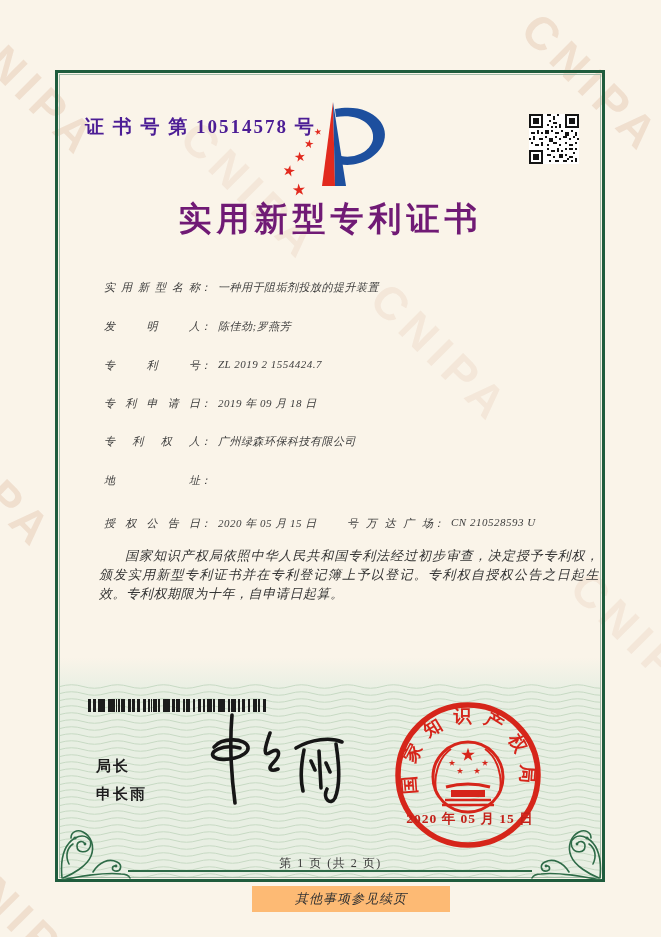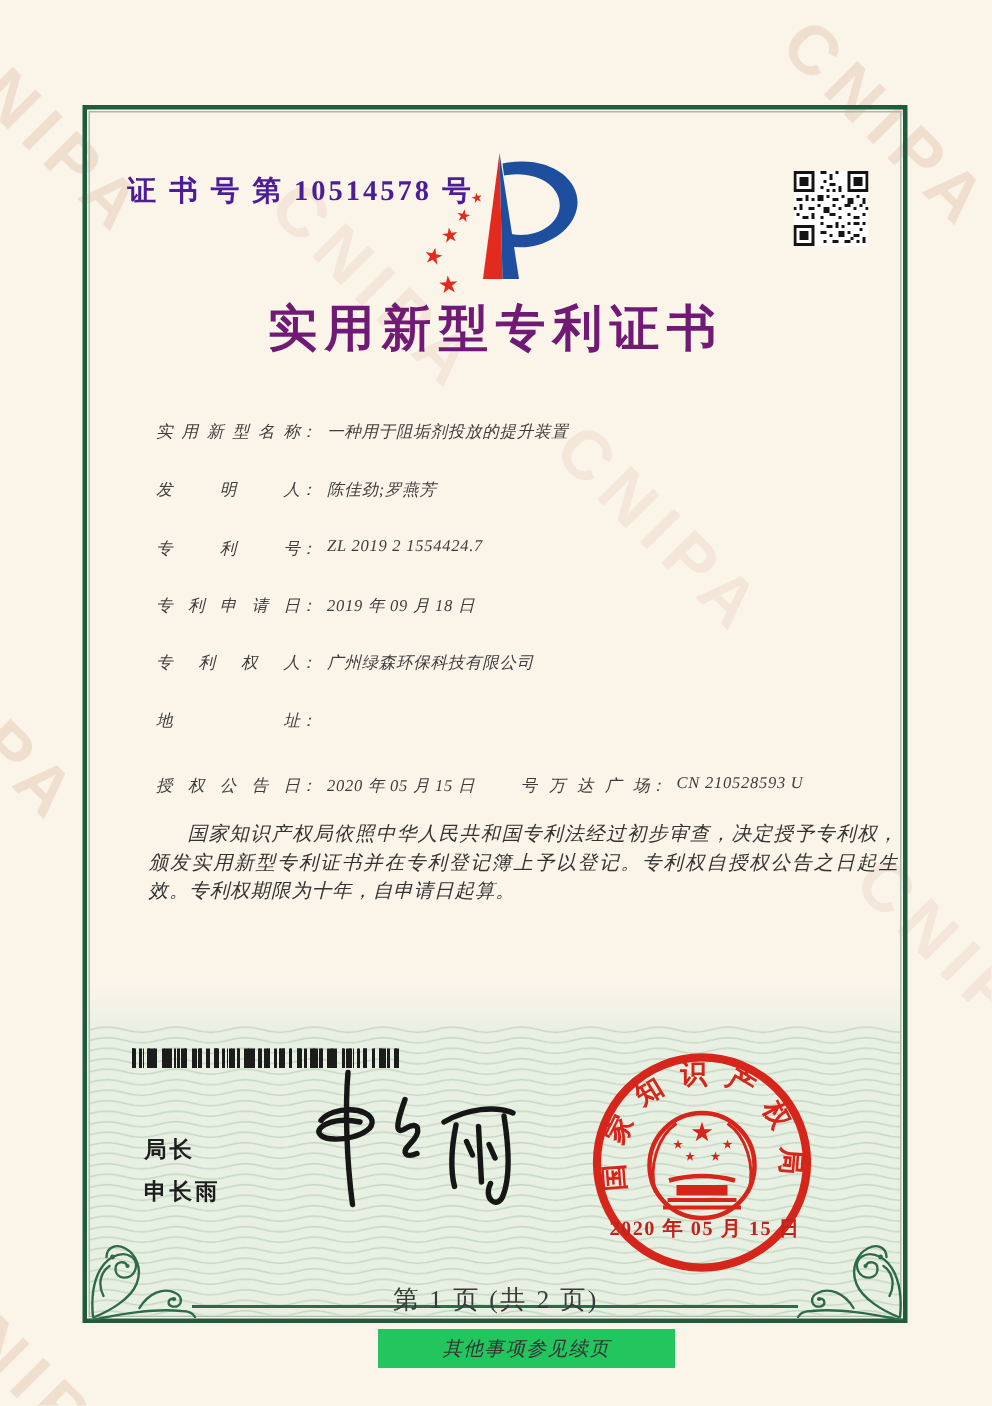--- a/index.html
+++ b/index.html
@@ -78,25 +78,25 @@
   }
   .officer-title { top:757px; }
   .officer-name  { top:785px; }
   .signature { position:absolute; left:192px; top:703px; width:158px; height:108px; }
   .seal { position:absolute; left:391px; top:699px; width:154px; height:154px; }
   .seal-text { font-size:18px; font-weight:700; letter-spacing:11px; }
   .seal-date { font-size:13.5px; letter-spacing:1px; font-weight:600; }
 
   .page-footer {
     position:absolute; left:0; right:0; top:855px; text-align:center;
-    font-size:17px; letter-spacing:1.5px; color:#3a3a3a;
+    font-size:12px; letter-spacing:1.5px; color:#3a3a3a;
   }
   .note {
     position:absolute; left:252px; top:886px; width:198px; height:26px;
-    background:#22c55e; text-align:center; line-height:26px;
+    background:#fdba74; text-align:center; line-height:26px;
     font-size:13px; font-style:italic; letter-spacing:1px; color:#333;
   }
   .flourish { position:absolute; width:72px; height:88px; }
   .flourish.left { left:59px; top:792px; }
   .flourish.right { left:531px; top:792px; transform:scaleX(-1); }
 </style>
 </head>
 <body>
 
 <div class="wm" style="left:-14px; top:6px;">CNIPA</div>

